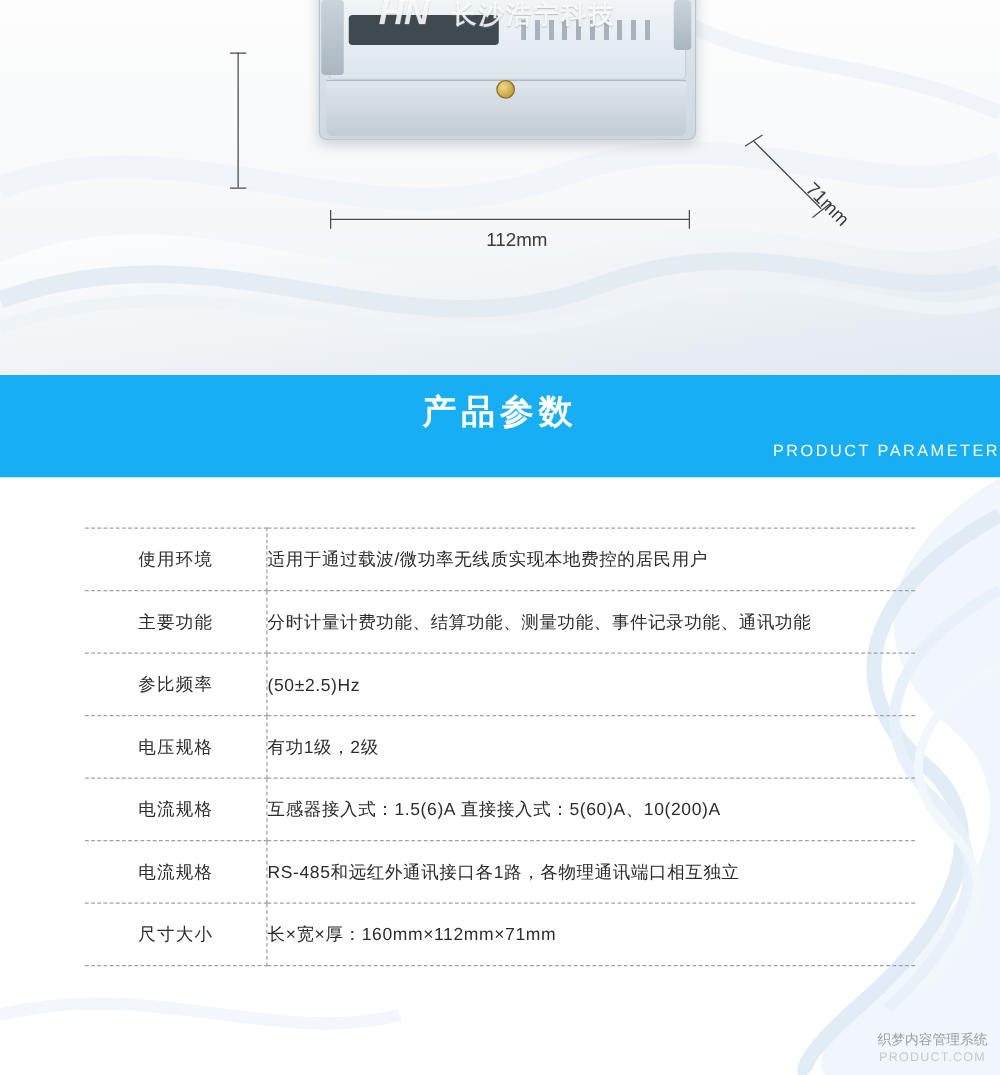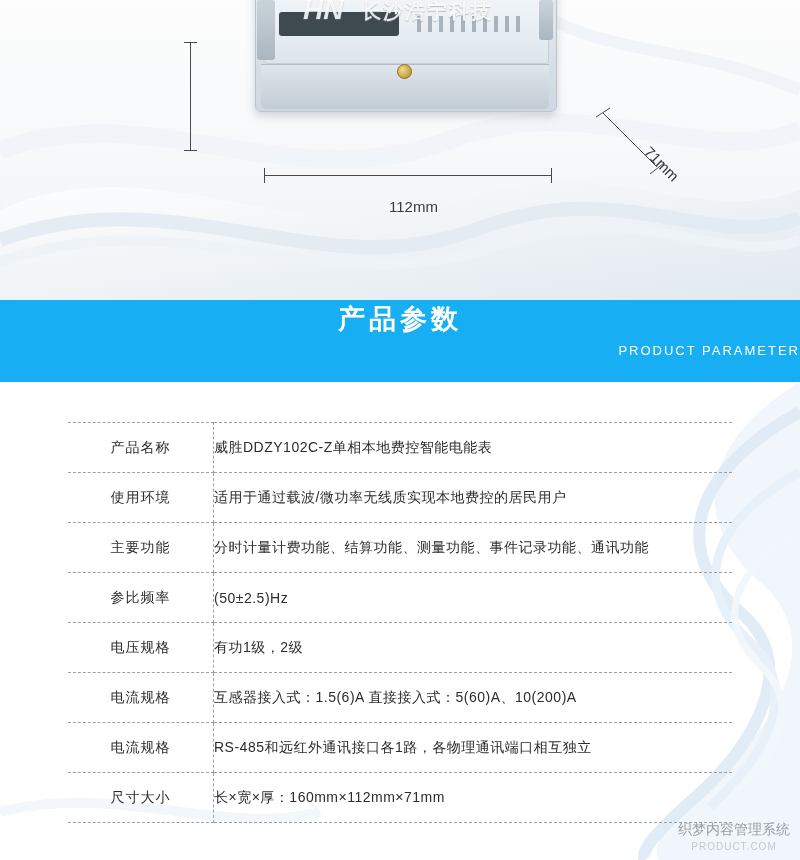--- a/index.html
+++ b/index.html
@@ -156,21 +156,21 @@
     width: 800px;
     height: 82px;
     background: #18aef3;
     color: #ffffff;
     text-align: center;
   }
   .banner-title {
     font-size: 27px;
     font-weight: bold;
     letter-spacing: 4px;
-    padding-top: 1px;
+    padding-top: 11px;
   }
   .banner-sub {
     font-size: 13px;
     letter-spacing: 2px;
     margin-top: 6px;
     text-align: right;
   }
 
   
   .params-wrap {
@@ -225,21 +225,21 @@
     position: absolute;
     right: 10px;
     bottom: 6px;
     text-align: center;
     color: #b9bec2;
     font-size: 11px;
     line-height: 1.4;
   }
   .footer-mark .fm-cn {
     color: #9aa0a5;
-    font-size: 14px;
+    font-size: 11px;
   }
   .footer-mark .fm-en {
     color: #c4c9cd;
     font-size: 10px;
     letter-spacing: 1px;
   }
 </style>
 </head>
 <body>
 
@@ -277,21 +277,21 @@
       </div>
     </div>
 
     <div class="dim-line" style="left:190px; top:42px; width:1px; height:108px;"></div>
     <div class="dim-line" style="left:184px; top:42px; width:13px; height:1px;"></div>
     <div class="dim-line" style="left:184px; top:150px; width:13px; height:1px;"></div>
 
     <div class="dim-line" style="left:264px; top:175px; width:288px; height:1px;"></div>
     <div class="dim-line" style="left:264px; top:168px; width:1px; height:15px;"></div>
     <div class="dim-line" style="left:551px; top:168px; width:1px; height:15px;"></div>
-    <div class="dim-text" style="left:389px; top:198px;text-align:center;">112mm</div>
+    <div class="dim-text" style="left:389px; top:184px;text-align:center;">112mm</div>
 
     <svg style="position:absolute; left:595px; top:105px; width:70px; height:80px;" viewBox="0 0 70 80">
       <line x1="8" y1="8" x2="62" y2="62" stroke="#4a4a4a" stroke-width="1"></line>
       <line x1="1" y1="12" x2="15" y2="3" stroke="#4a4a4a" stroke-width="1"></line>
       <line x1="55" y1="69" x2="69" y2="58" stroke="#4a4a4a" stroke-width="1"></line>
     </svg>
     <div class="dim-text" style="left:653px; top:143px; transform: rotate(45deg); transform-origin: left top;">71mm</div>
   </div>
 
   <div class="banner">
@@ -304,24 +304,20 @@
       <path d="M800,0 C700,60 690,140 760,200 C820,250 790,330 720,390 C660,440 650,470 660,478 L800,478 Z" fill="#eef5fb" opacity="0.9"></path>
       <path d="M800,30 C690,90 670,170 740,230 C800,280 760,360 690,420 C650,455 640,472 645,478" fill="none" stroke="#dfeaf5" stroke-width="12" opacity="0.9"></path>
       <path d="M800,90 C710,140 690,205 750,260 C800,305 770,370 710,425" fill="none" stroke="#e8f1f9" stroke-width="9"></path>
       <path d="M800,150 C730,190 715,240 762,285 C800,322 780,370 735,410" fill="none" stroke="#f2f7fc" stroke-width="7"></path>
       <path d="M0,430 C120,400 220,455 320,430" fill="none" stroke="#f3f7fb" stroke-width="10"></path>
     </svg>
 
     <table class="table">
       <tbody>
         <tr>
-          <td class="cell-label">产品名称</td>
-          <td class="cell-value">威胜DDZY102C-Z单相本地费控智能电能表</td>
-        </tr>
-        <tr>
           <td class="cell-label">使用环境</td>
           <td class="cell-value">适用于通过载波/微功率无线质实现本地费控的居民用户</td>
         </tr>
         <tr>
           <td class="cell-label">主要功能</td>
           <td class="cell-value">分时计量计费功能、结算功能、测量功能、事件记录功能、通讯功能</td>
         </tr>
         <tr>
           <td class="cell-label">参比频率</td>
           <td class="cell-value">(50±2.5)Hz</td>

